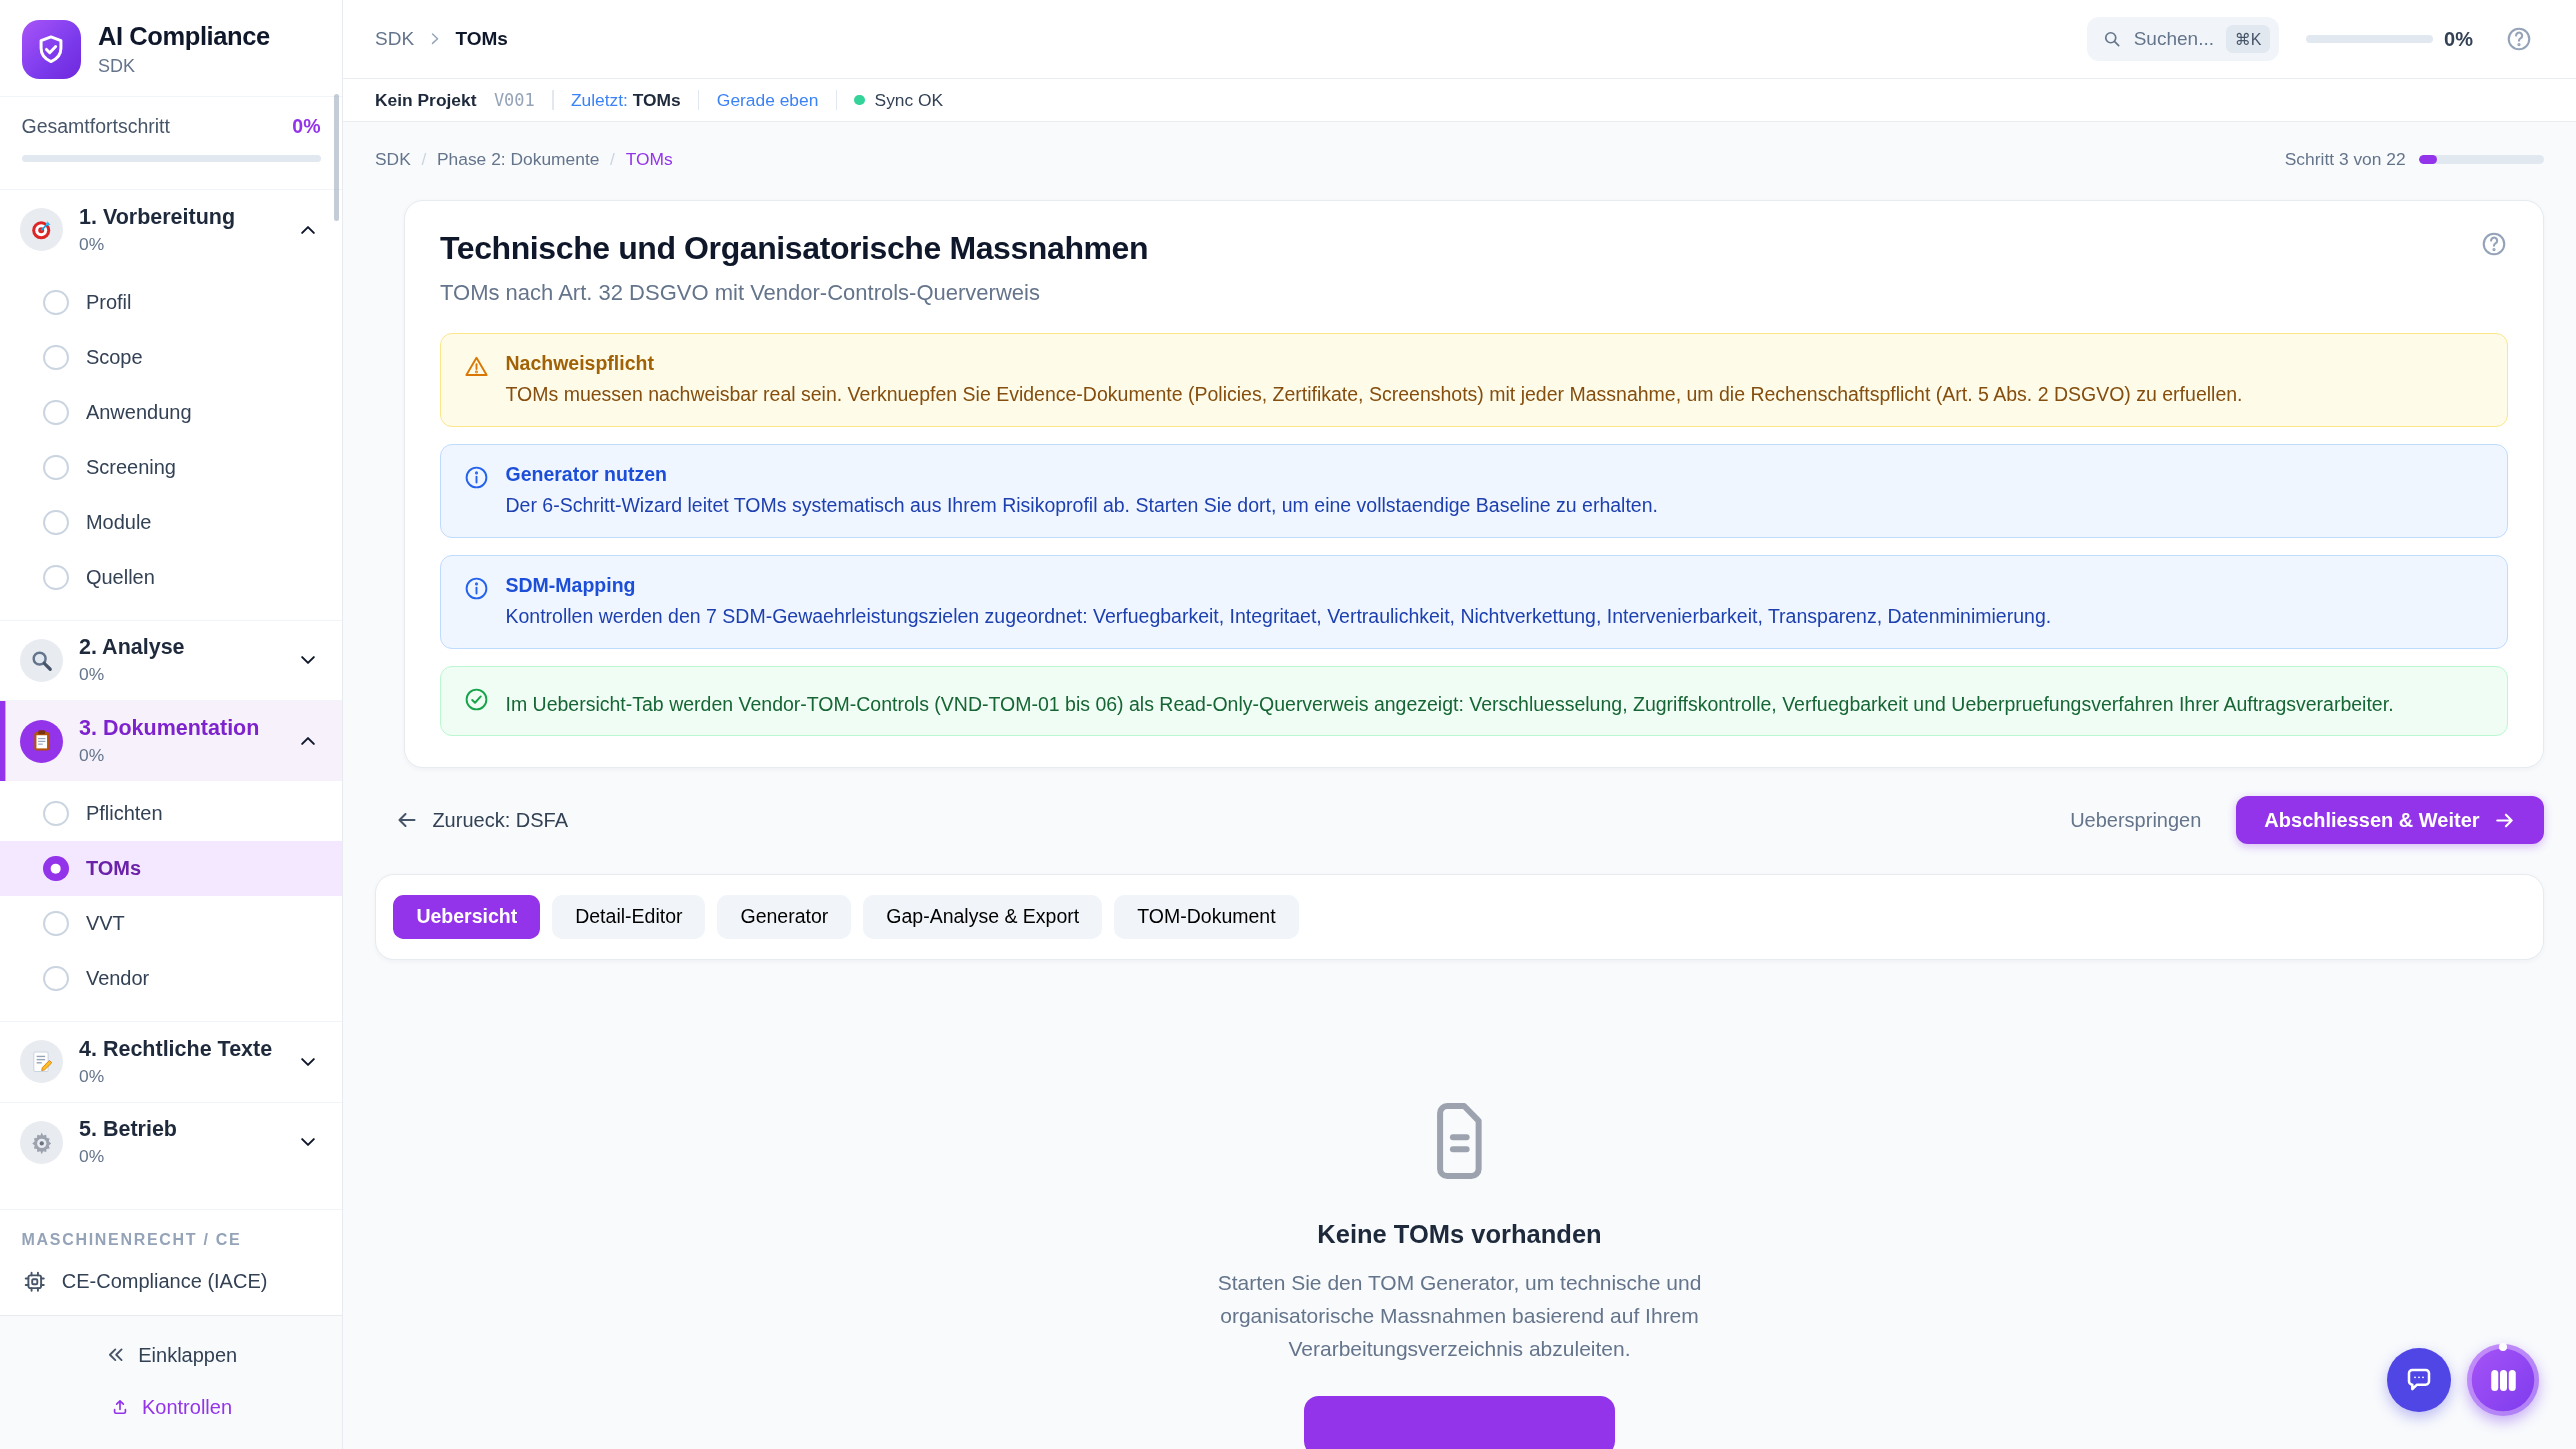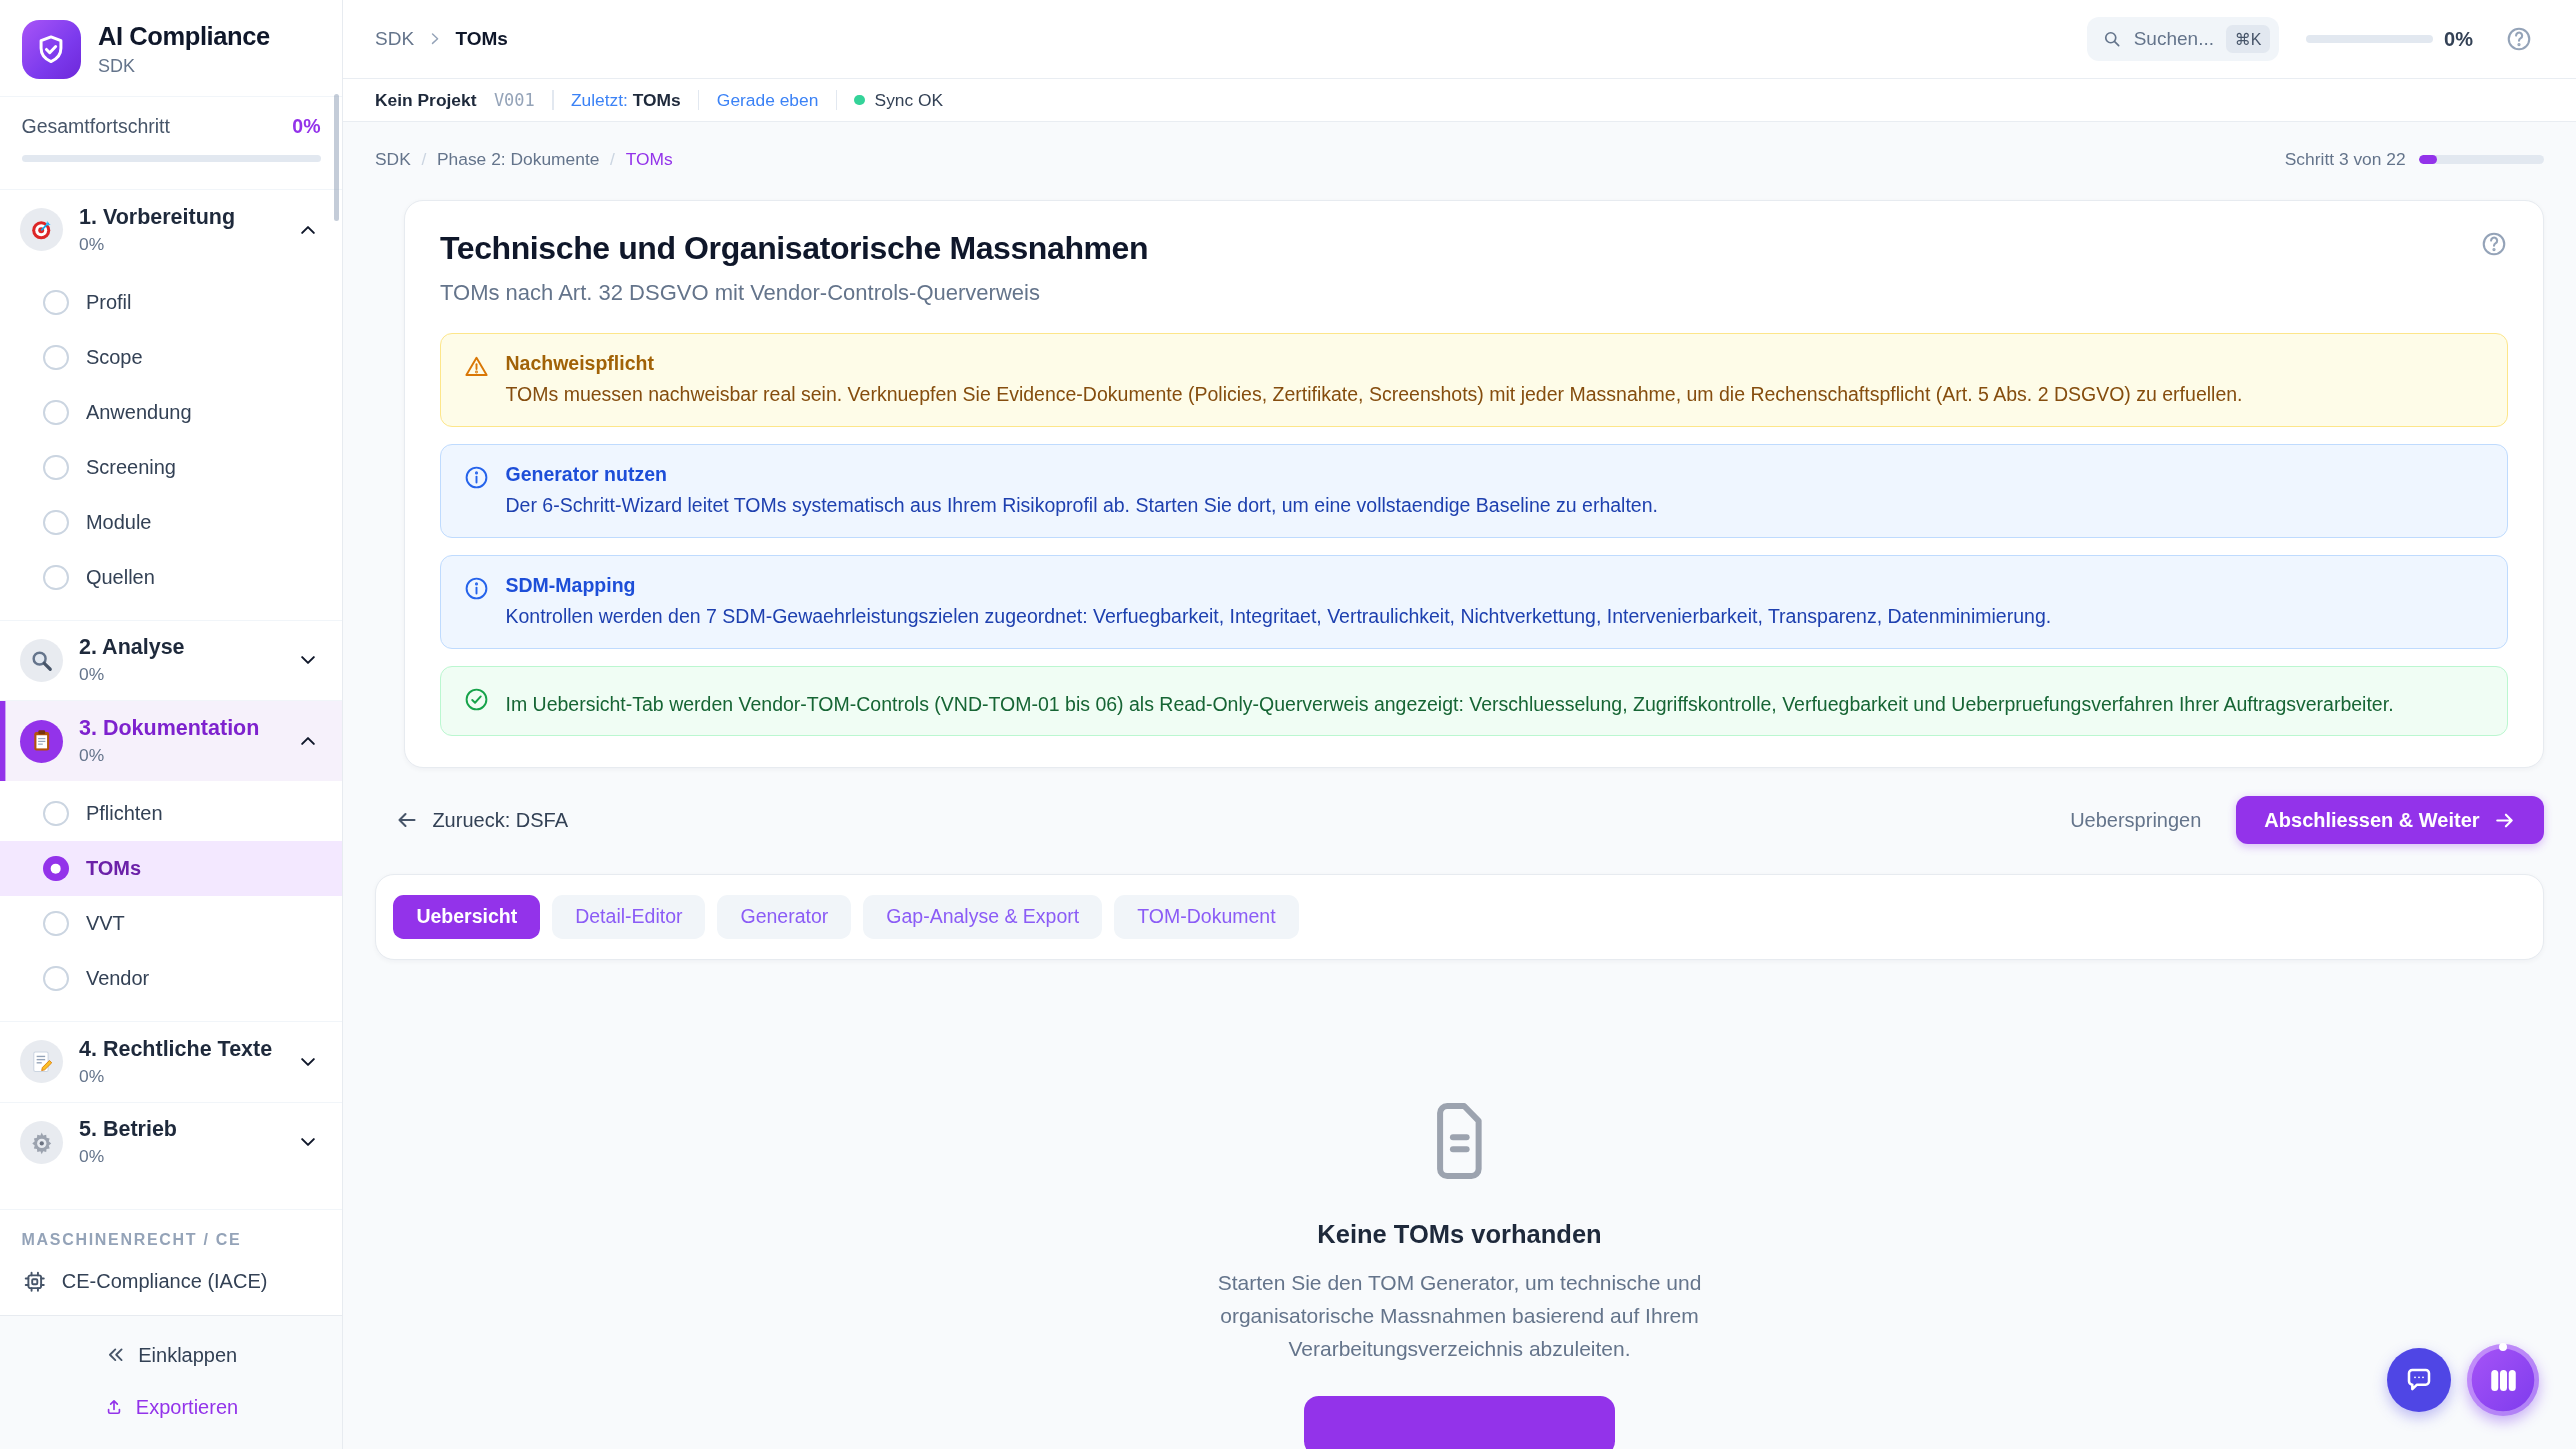--- a/index.html
+++ b/index.html
@@ -142,21 +142,21 @@
   .back-link .lbl { font-size:20px; font-weight:500; color:#334155; }
   .skip-btn { margin-left:auto; font-size:20px; color:#64748b; cursor:pointer; }
   .next-btn { margin-left:35px; display:flex; align-items:center; gap:13.4px; height:48px;
       padding:0 28px; background:#9333ea; color:#fff; border:none; border-radius:12px;
       font-family:inherit; font-size:20px; font-weight:600; cursor:pointer;
       box-shadow:0 2.7px 8px rgba(147,51,234,.3); }
   .next-btn .ic { width:23px; height:23px; color:#fff; }
 
   .tabs-card { margin-top:29.5px; padding:20px 17.4px; display:flex; gap:12px; }
   .tab { height:44px; padding:0 23px; border:none; border-radius:10.7px; background:#f1f5f9;
-         font-family:inherit; font-size:19.5px; font-weight:500; color:#8b5cf6; cursor:pointer; }
+         font-family:inherit; font-size:19.5px; font-weight:500; color:#000000; cursor:pointer; }
   .tab.active { background:#9333ea; color:#fff; font-weight:600; }
 
   .empty { display:flex; flex-direction:column; align-items:center; text-align:center;
            margin-top:140px; }
   .empty-ico { width:67px; height:82px; }
   .empty-title { font-size:25.5px; font-weight:700; color:#1e293b; margin-top:38px; }
   .empty-text { font-size:21px; color:#64748b; line-height:33px; max-width:543px; margin-top:17.4px; }
   .empty-cta { margin-top:31px; width:311px; height:60px; border:none; border-radius:14.8px;
                background:#9333ea; cursor:pointer; }
 
@@ -410,21 +410,21 @@
             </svg>
           </span>
         <span class="lbl">Einklappen</span>
       </div>
       <div class="export-btn">
         <span class="ic">
             <svg viewBox="0 0 24 24" fill="none" stroke="currentColor" stroke-width="2" stroke-linecap="round" stroke-linejoin="round">
               <path d="M12 15V4.8M8 8.6 12 4.6l4 4M5.5 15v2.8A1.7 1.7 0 0 0 7.2 19.5h9.6a1.7 1.7 0 0 0 1.7-1.7V15"></path>
             </svg>
           </span>
-        <span class="lbl">Exportieren</span>
+        <span class="lbl">Kontrollen</span>
       </div>
     </div>
   </aside>
 
   <div class="main">
 
     <header class="topbar">
       <div class="crumb1">
         <span class="root">SDK</span>
         <span class="chev">

